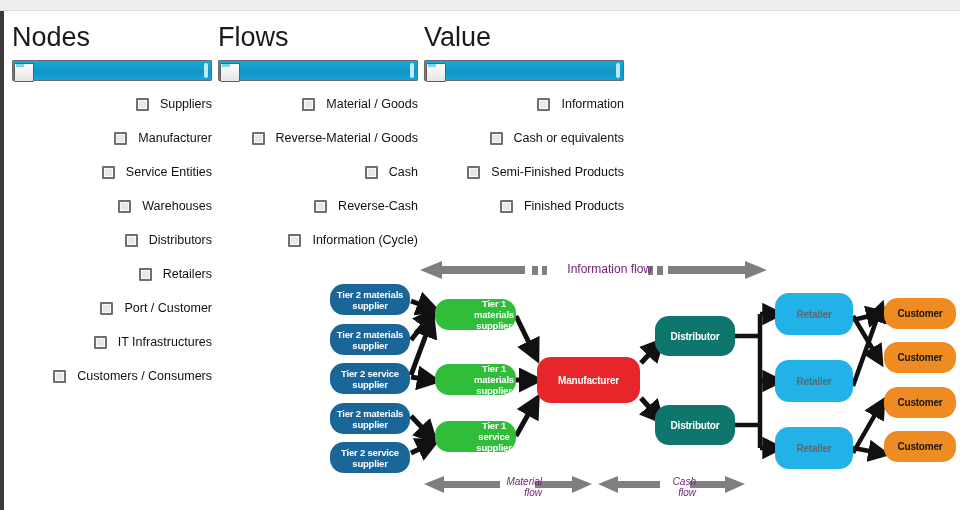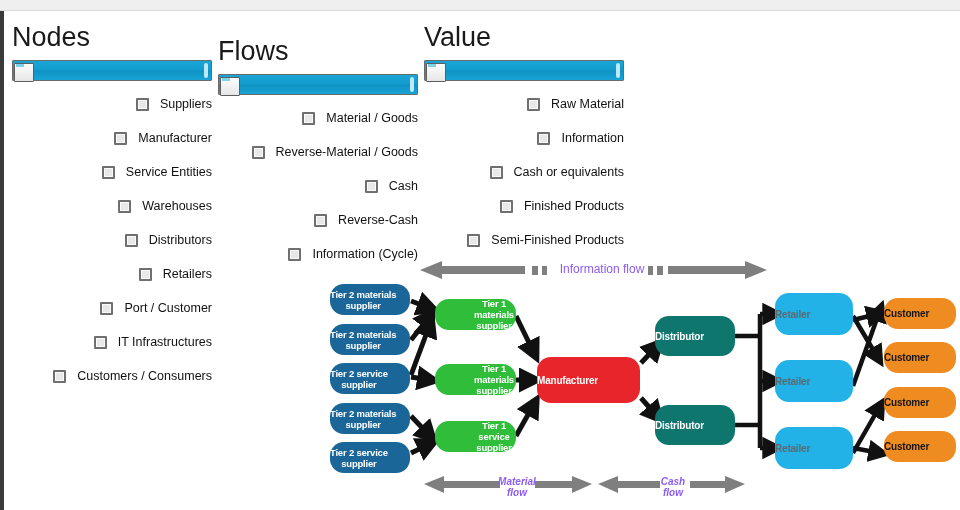--- a/index.html
+++ b/index.html
@@ -12,21 +12,21 @@
   }
   #root{position:relative;width:960px;height:510px;background:#fff;}
 
   
   .top-band{position:absolute;left:0;top:0;width:960px;height:10px;background:#efefef;border-bottom:1px solid #d9d9d9;}
   .left-rail{position:absolute;left:0;top:11px;width:4px;height:499px;background:#3a3a3a;}
 
   
   .panel{position:absolute;top:22px;}
   .panel.p0{left:12px;width:200px;}
-  .panel.p1{left:218px;width:200px;margin-top:14px;}
+  .panel.p1{left:218px;width:200px;}
   .panel.p2{left:424px;width:200px;}
 
   .panel-title{
     font-size:27px;line-height:30px;color:#1a1a1a;
     font-weight:400;letter-spacing:0px;
     font-family:"Liberation Sans", sans-serif;
     white-space:nowrap;
   }
 
   .slider{
@@ -71,43 +71,43 @@
   }
 
   
   #diagram{position:absolute;left:320px;top:258px;width:640px;height:252px;}
   #diagram svg{position:absolute;left:0;top:0;}
 
   .node{
     position:absolute;
     box-sizing:border-box;
     border-radius:14px;
-    display:flex;align-items:center;justify-content:flex-start;
+    display:flex;align-items:center;justify-content:center;
     text-align:center;
     font-family:"Liberation Sans", sans-serif;
     font-weight:bold;
     line-height:11px;
     letter-spacing:-0.2px;
     z-index:3;
   }
   .n-t2{background:#1a6699;color:#ffffff;font-size:9.5px;width:80px;height:31px;}
   .n-t1{background:#2fbd3a;color:#ffffff;font-size:9.5px;width:81px;height:31px;padding-left:37px;}
   .n-mfg{background:#e8252a;color:#ffffff;font-size:10px;width:103px;height:46px;}
   .n-dist{background:#0f766e;color:#ffffff;font-size:10px;width:80px;height:40px;}
   .n-ret{background:#22b2e8;color:#5b6a6f;font-size:10px;width:78px;height:42px;}
   .n-cust{background:#ef8c21;color:#161616;font-size:10px;width:72px;height:31px;}
 
   .flow-label{
     position:absolute;z-index:4;
     font-family:"Liberation Sans", sans-serif;
-    text-align:center;color:#8b5cf6;
+    text-align:right;color:#701a75;
     line-height:11px;
   }
   .flow-label.info{font-size:12px;font-style:normal;}
-  .flow-label.ital{font-size:10px;font-style:italic;font-weight:bold;}
+  .flow-label.ital{font-size:10px;font-style:italic;font-weight:normal;}
 </style>
 </head>
 <body>
 
 <div id="root">
 
   <div class="top-band"></div>
   <div class="left-rail"></div>
 
   <div class="panel p0">
@@ -188,37 +188,33 @@
 
   <div class="panel p2">
     <div class="panel-title">Value</div>
     <div class="slider">
       <div class="handle"></div>
       <div class="end-cap"></div>
     </div>
     <div class="check-list">
       <div class="check-row">
           <div class="cbox"></div>
-          <div class="cb-label">Raw Material</div>
-        </div>
-      <div class="check-row">
-          <div class="cbox"></div>
           <div class="cb-label">Information</div>
         </div>
       <div class="check-row">
           <div class="cbox"></div>
           <div class="cb-label">Cash or equivalents</div>
         </div>
       <div class="check-row">
           <div class="cbox"></div>
+          <div class="cb-label">Semi-Finished Products</div>
+        </div>
+      <div class="check-row">
+          <div class="cbox"></div>
           <div class="cb-label">Finished Products</div>
-        </div>
-      <div class="check-row">
-          <div class="cbox"></div>
-          <div class="cb-label">Semi-Finished Products</div>
         </div>
     </div>
   </div>
 
   <div id="diagram">
 
     <svg width="640" height="252" viewBox="0 0 640 252">
       <defs>
         <marker id="ah" markerWidth="5" markerHeight="5" refX="2.6" refY="2.5" orient="auto">
           <path d="M0,0 L5,2.5 L0,5 z" fill="#111111"></path>

